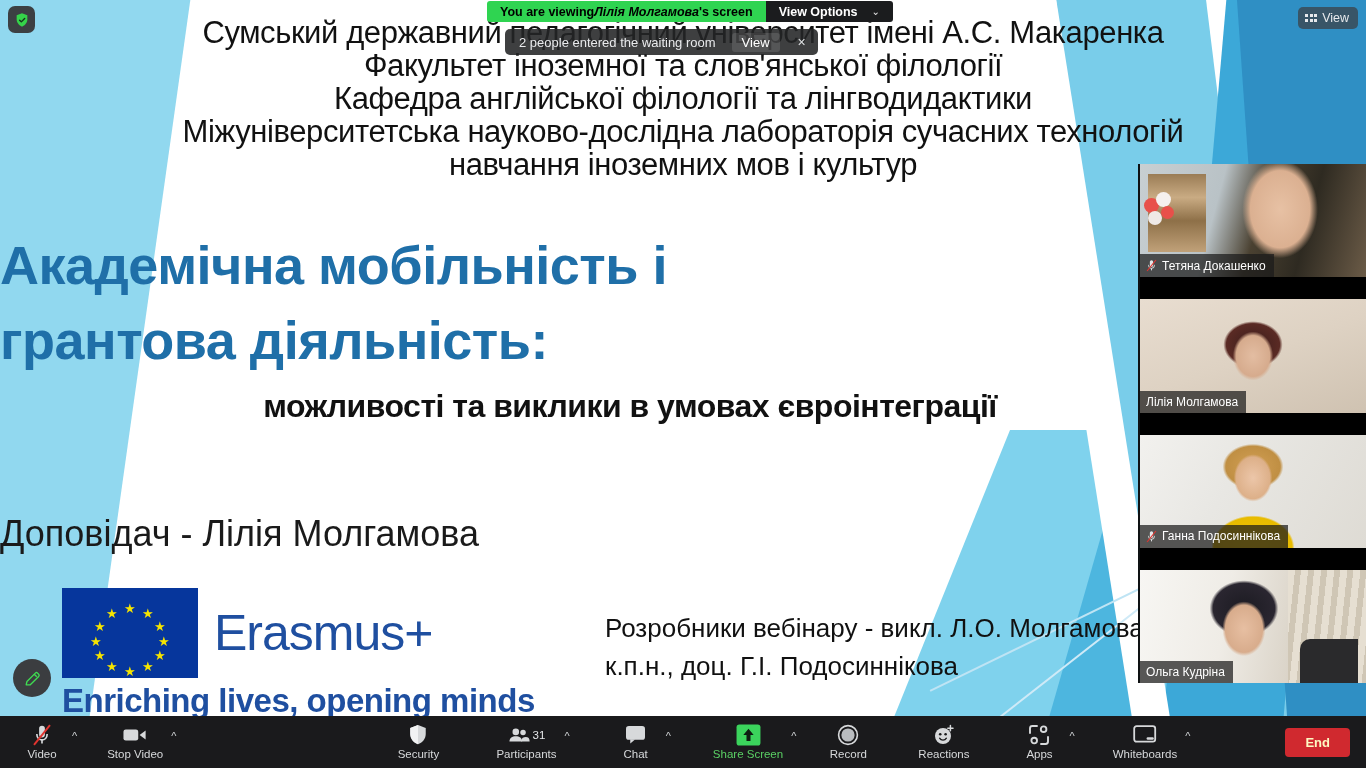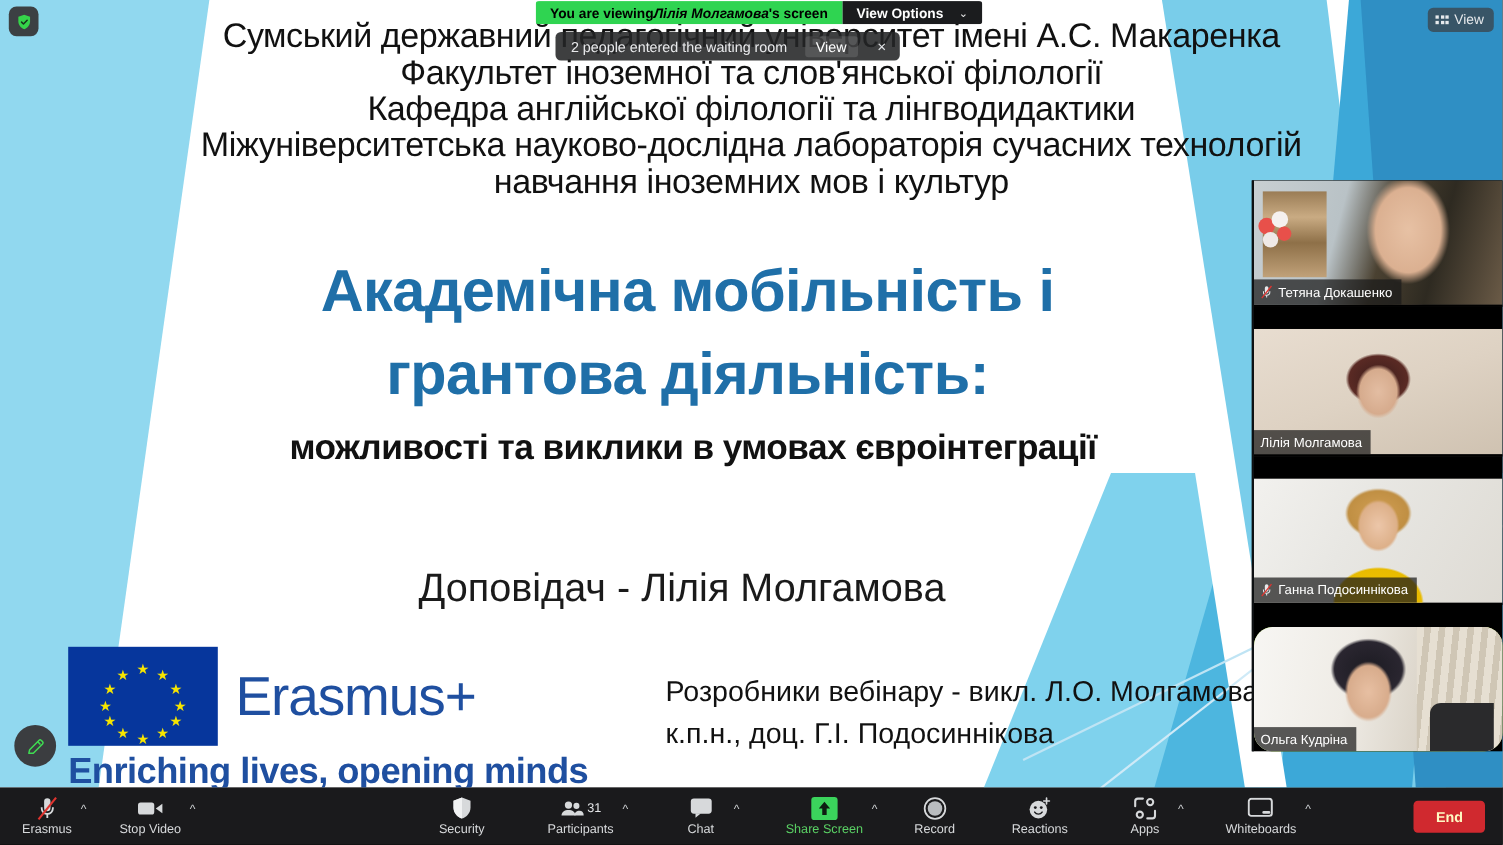--- a/index.html
+++ b/index.html
@@ -58,35 +58,35 @@
     position: absolute; left: 0; top: 16px; width: 1366px;
     text-align: center;
     font-family: "Liberation Sans", sans-serif;
     font-size: 31px; line-height: 1.0; color: #111;
     letter-spacing: -0.4px;
   }
   .header-block div { padding: 1px 0; }
 
   .title-main {
     position: absolute; left: 0; top: 228px; width: 1250px;
-    text-align: center;
+    text-align: left;
     color: #1f6fa8;
     font-size: 54px; font-weight: bold; line-height: 1.38;
     letter-spacing: -0.5px;
   }
   .title-sub {
     position: absolute; left: 0; top: 388px; width: 1260px;
     text-align: center;
     color: #111; font-size: 32px; font-weight: bold;
     letter-spacing: -0.5px;
     white-space: nowrap;
   }
   .speaker-line {
     position: absolute; left: 0; top: 513px; width: 1240px;
-    text-align: center; color: #1a1a1a; font-size: 36px; font-weight: normal;
+    text-align: left; color: #1a1a1a; font-size: 36px; font-weight: normal;
   }
   .authors {
     position: absolute; left: 605px; top: 610px;
     color: #111; font-size: 26px; line-height: 1.45;
     white-space: nowrap;
   }
 
   
   .erasmus { position: absolute; left: 62px; top: 588px; }
   .erasmus-row { display: flex; align-items: center; gap: 16px; }
@@ -162,21 +162,21 @@
     position: absolute; right: 0; top: 164px; width: 228px; height: 519px;
     display: flex; flex-direction: column; background: #000;
     border-left: 2px solid #0e1113;
     gap: 20px;
   }
   .tile {
     position: relative; flex: 1 1 0; overflow: hidden;
     border-bottom: 2px solid #000; background: #222;
   }
   .tile:last-child { border-bottom: none; }
-  .tile.active { outline: 2px solid #8bbf2a; outline-offset: -2px; z-index: 2; border-radius: 17px; }
+  .tile.active { outline: 2px solid #8bbf2a; outline-offset: -2px; z-index: 2; }
   .tile .namebar {
     position: absolute; left: 0; bottom: 0;
     background: rgba(26,26,26,.72);
     color: #fff; font-size: 12px; line-height: 1;
     padding: 5px 8px 5px 6px;
     display: flex; align-items: center; gap: 5px; max-width: 100%;
     white-space: nowrap;
   }
   .mute-ic { flex: none; }
 
@@ -416,21 +416,21 @@
 
     <div class="tb-item">
       <span class="tb-ico">
         <svg width="20" height="22" viewBox="0 0 14 16">
           <path d="M7 1.2a2.1 2.1 0 0 1 2.1 2.1v4.4A2.1 2.1 0 0 1 7 9.8 2.1 2.1 0 0 1 4.9 7.7V3.3A2.1 2.1 0 0 1 7 1.2z" fill="#d7d9db"></path>
           <path d="M3.3 7.2v.7a3.7 3.7 0 0 0 7.4 0v-.7" fill="none" stroke="#d7d9db" stroke-width="1.2"></path>
           <path d="M7 11.6v2.6" stroke="#d7d9db" stroke-width="1.2"></path>
           <path d="M1.2 15.2 12.8 .8" stroke="#e0342f" stroke-width="1.4"></path>
         </svg>
       </span>
-      <span class="tb-lbl">Erasmus</span>
+      <span class="tb-lbl">Video</span>
     </div>
     <span class="tb-caret">^</span>
 
     <div style="width:22px"></div>
 
     <div class="tb-item">
       <span class="tb-ico">
         <svg width="24" height="16" viewBox="0 0 26 16">
           <rect x="0.5" y="2" width="16" height="12" rx="2.5" fill="#d7d9db"></rect>
           <path d="M18 8 L24.5 3.2 v9.6 Z" fill="#d7d9db"></path>

